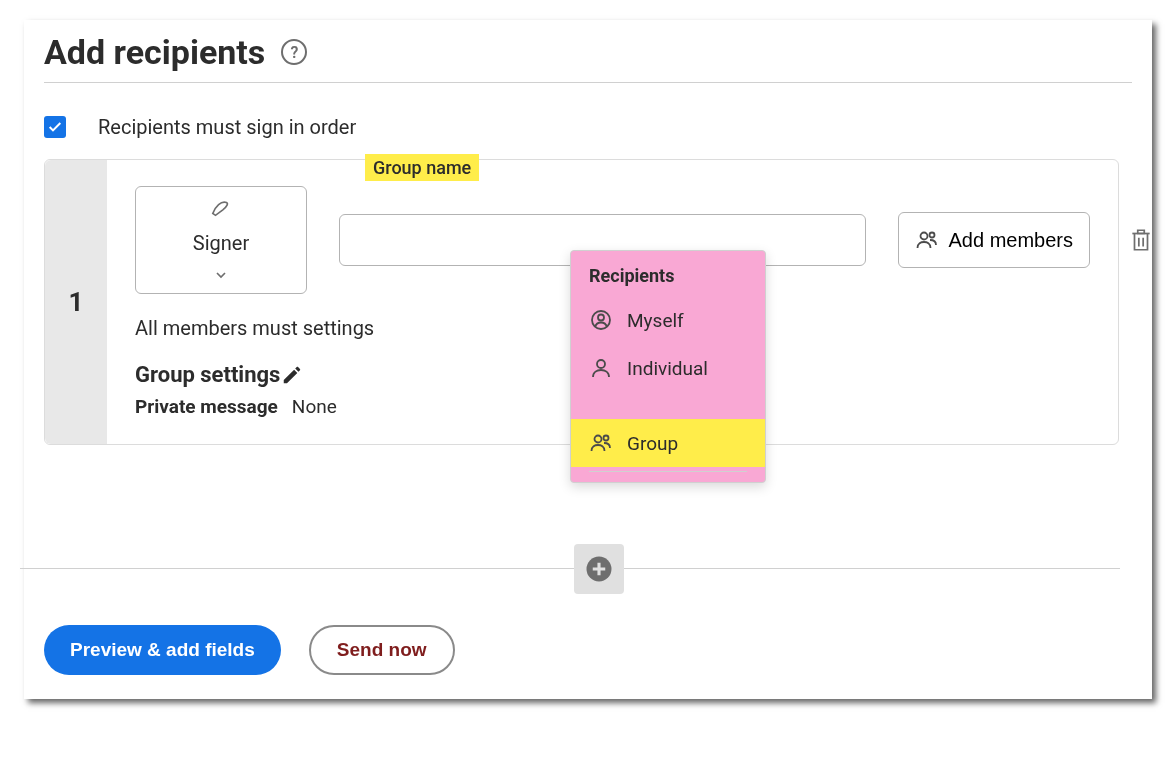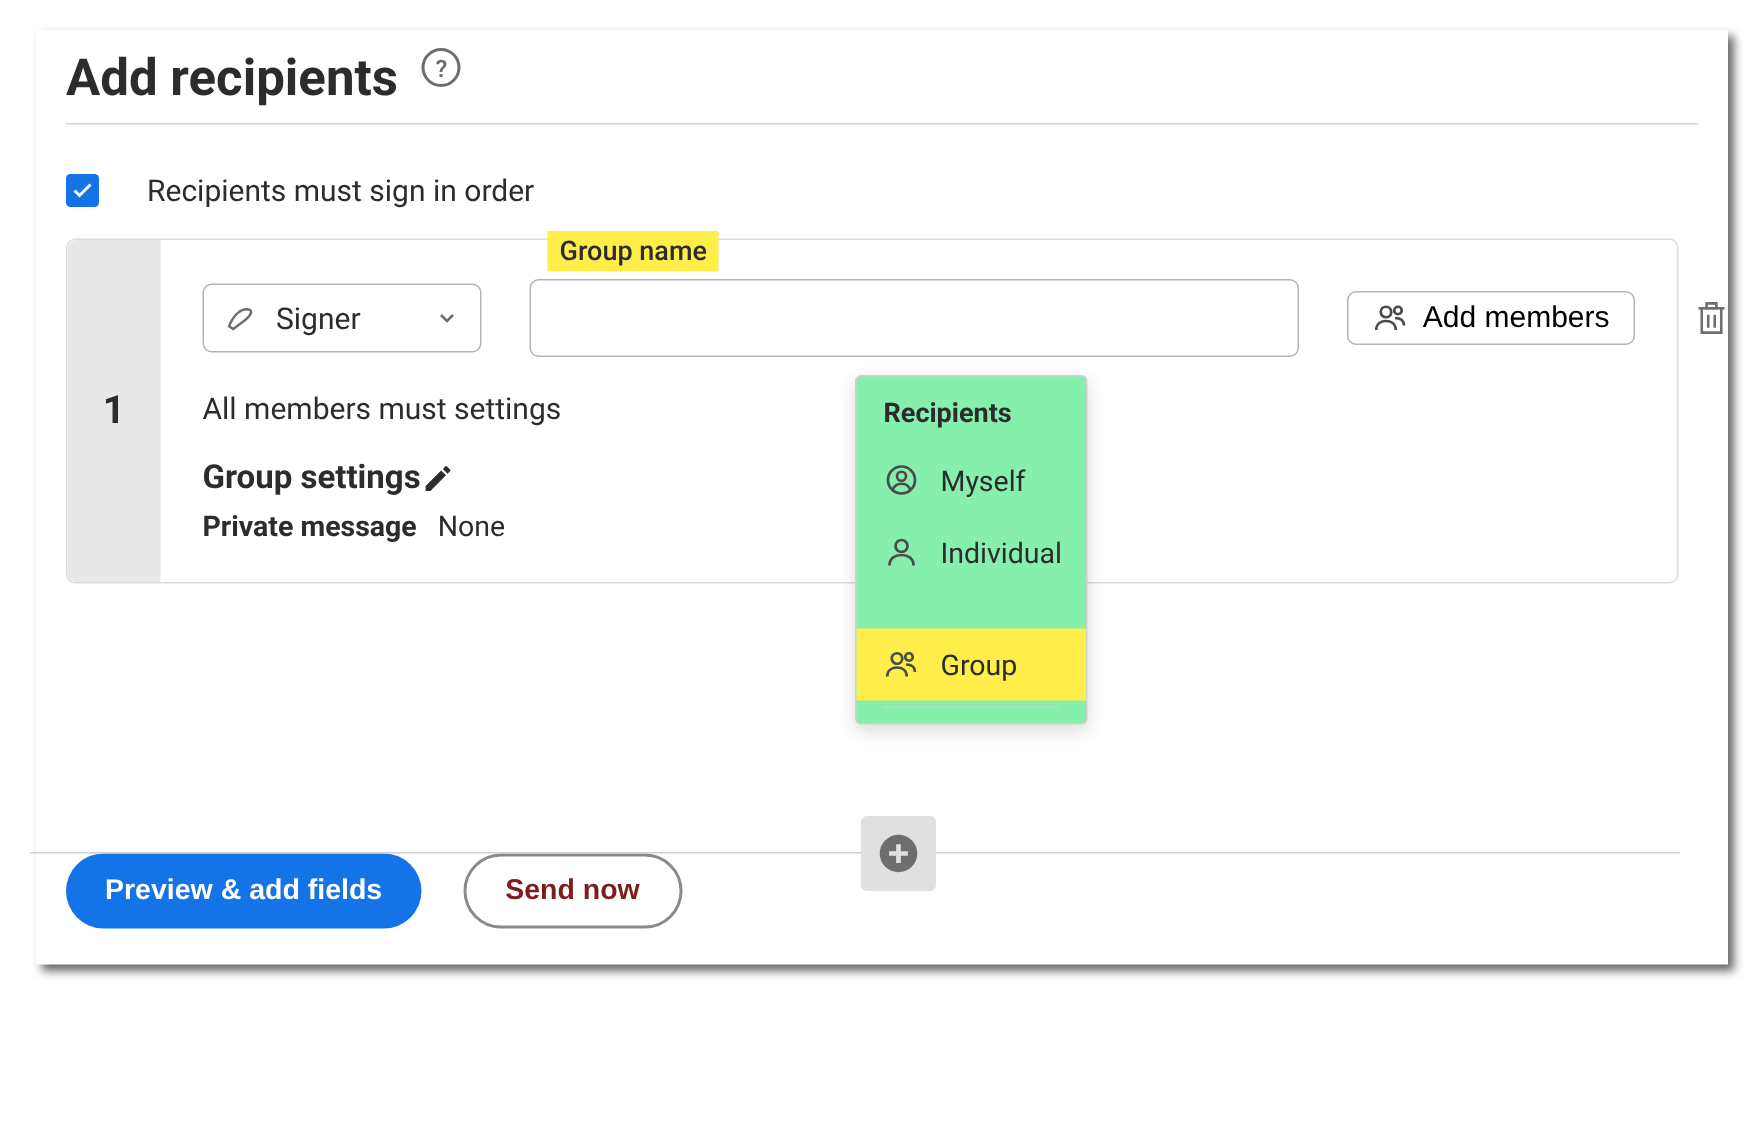--- a/index.html
+++ b/index.html
@@ -12,20 +12,21 @@
       height: 759px;
       position: relative;
     }
     .container {
       box-shadow: 4px 4px 6px rgba(0,0,0,0.6);
       padding: 12px 20px 24px 20px;
       background: #fff;
     }
     .header-row {
       display: flex;
+      align-items: center;
       gap: 16px;
       border-bottom: 1px solid #d0d0d0;
       padding-bottom: 10px;
     }
     .page-title {
       font-size: 34px;
       font-weight: 700;
       color: #2c2c2c;
     }
     .help-icon {
@@ -89,22 +90,23 @@
       font-size: 18px;
       font-weight: 500;
     }
     .role-select {
       display: flex;
       align-items: center;
       gap: 12px;
       border: 1px solid #b3b3b3;
       border-radius: 6px;
       padding: 10px 14px;
-      width: 186px;
-      cursor: pointer;
+      width: 172px;
+      cursor: pointer;
+      flex-direction: column;
     }
     .role-select .pen-icon { width: 22px; height: 22px; }
     .role-select .role-text { font-size: 20px; flex: 1; }
     .role-select .chevron { width: 16px; height: 16px; }
     .name-input {
       flex: 1;
       border: 1px solid #b3b3b3;
       border-radius: 6px;
       height: 52px;
       padding: 0 12px;
@@ -113,21 +115,21 @@
     .add-members-btn {
       display: flex;
       align-items: center;
       gap: 10px;
       border: 1px solid #b3b3b3;
       border-radius: 6px;
       padding: 10px 16px;
       font-size: 20px;
       background: #fff;
       cursor: pointer;
-      height: 36px;
+      height: 56px;
     }
     .delete-icon {
       position: absolute;
       right: -64px;
       top: 50%;
       transform: translateY(-50%);
       width: 26px; height: 26px;
       color: #6e6e6e;
       cursor: pointer;
     }
@@ -153,22 +155,22 @@
       gap: 14px;
       margin-top: 8px;
     }
     .private-label { font-size: 19px; font-weight: 700; }
     .private-value { font-size: 19px; }
     
     .dropdown {
       position: absolute;
       top: 250px;
       left: 570px;
-      width: 155px;
-      background: #86efac;
+      width: 196px;
+      background: #f9a8d4;
       border: 1px solid #d0d0d0;
       border-radius: 4px;
       box-shadow: 0 4px 12px rgba(0,0,0,0.15);
       padding: 6px 0;
       z-index: 10;
     }
     .dropdown-header {
       font-size: 18px;
       font-weight: 700;
       padding: 8px 18px 10px 18px;

